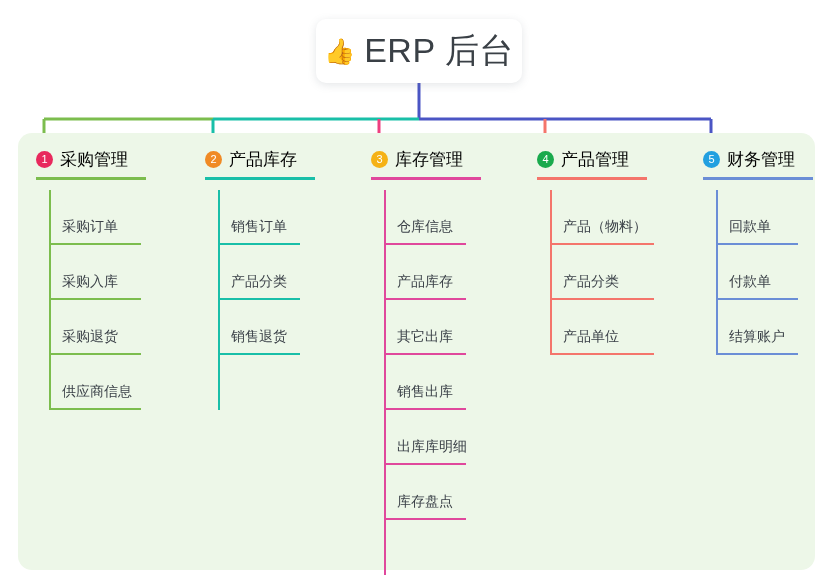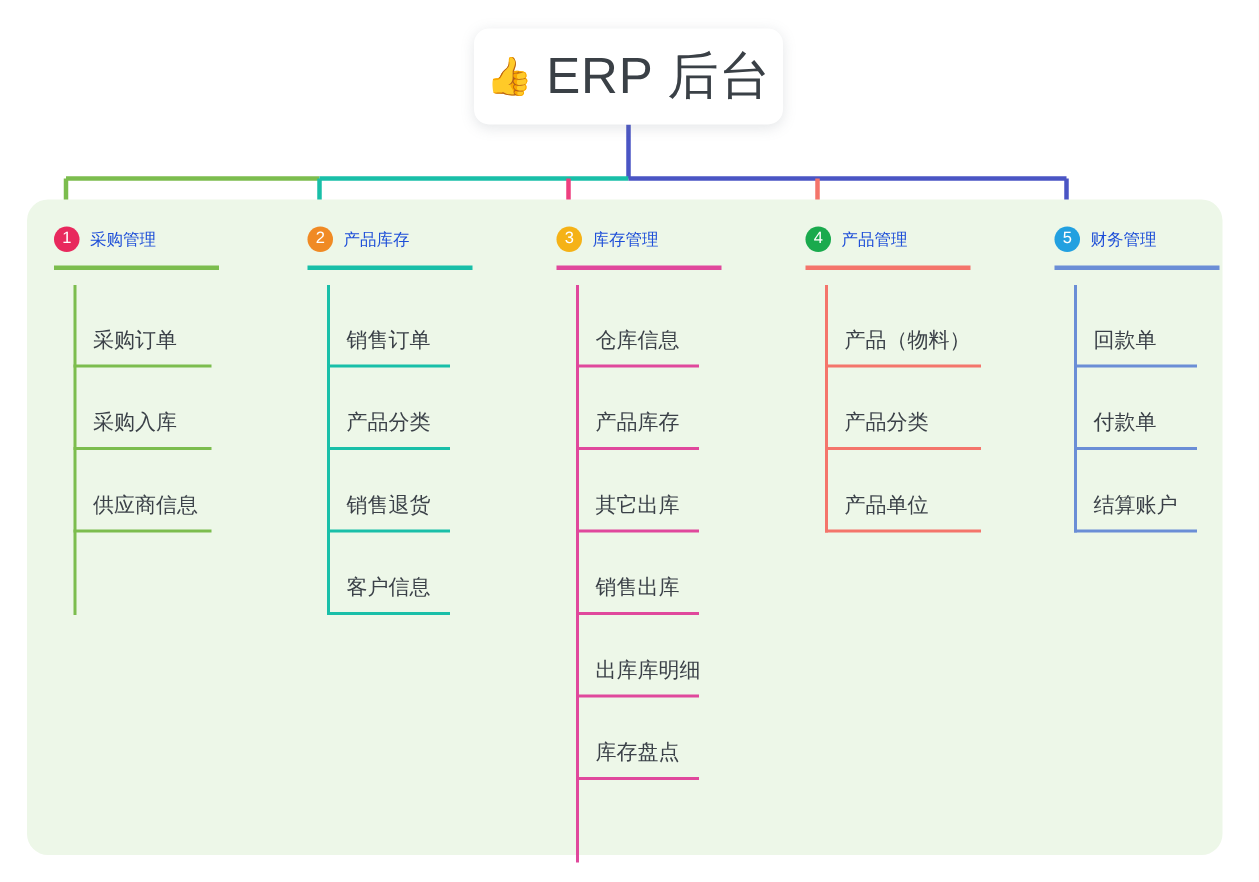--- a/index.html
+++ b/index.html
@@ -81,22 +81,22 @@
     height: 17px;
     border-radius: 50%;
     color: #ffffff;
     font-size: 11px;
     line-height: 17px;
     text-align: center;
     flex: 0 0 auto;
     font-family: "Liberation Sans", sans-serif;
   }
   .col-title {
-    font-size: 11px;
-    color: #1d4ed8;
+    font-size: 17px;
+    color: #000000;
     white-space: nowrap;
     text-align: right;
   }
   .head-rule {
     position: absolute;
     left: 0;
     bottom: -2px;
     height: 3px;
   }
 
@@ -164,20 +164,24 @@
         <span class="spine" style="background: rgb(124, 189, 78); height: 220px;"></span>
         <div class="leaf">
           <span class="leaf-label">采购订单</span>
           <span class="leaf-rule" style="width: 92px; background: rgb(124, 189, 78);"></span>
         </div>
         <div class="leaf">
           <span class="leaf-label">采购入库</span>
           <span class="leaf-rule" style="width: 92px; background: rgb(124, 189, 78);"></span>
         </div>
         <div class="leaf">
+          <span class="leaf-label">采购退货</span>
+          <span class="leaf-rule" style="width: 92px; background: rgb(124, 189, 78);"></span>
+        </div>
+        <div class="leaf">
           <span class="leaf-label">供应商信息</span>
           <span class="leaf-rule" style="width: 92px; background: rgb(124, 189, 78);"></span>
         </div>
       </div>
     </div>
     <div class="column" style="left: 205px;">
       <div class="col-head">
         <span class="badge" style="background: rgb(240, 138, 36);">2</span>
         <span class="col-title">产品库存</span>
         <span class="head-rule" style="width: 110px; background: rgb(25, 191, 168);"></span>
@@ -189,24 +193,20 @@
           <span class="leaf-rule" style="width: 82px; background: rgb(25, 191, 168);"></span>
         </div>
         <div class="leaf">
           <span class="leaf-label">产品分类</span>
           <span class="leaf-rule" style="width: 82px; background: rgb(25, 191, 168);"></span>
         </div>
         <div class="leaf">
           <span class="leaf-label">销售退货</span>
           <span class="leaf-rule" style="width: 82px; background: rgb(25, 191, 168);"></span>
         </div>
-        <div class="leaf">
-          <span class="leaf-label">客户信息</span>
-          <span class="leaf-rule" style="width: 82px; background: rgb(25, 191, 168);"></span>
-        </div>
       </div>
     </div>
     <div class="column" style="left: 371px;">
       <div class="col-head">
         <span class="badge" style="background: rgb(245, 178, 22);">3</span>
         <span class="col-title">库存管理</span>
         <span class="head-rule" style="width: 110px; background: rgb(224, 72, 156);"></span>
       </div>
       <div class="leaves">
         <span class="spine" style="background: rgb(224, 72, 156); height: 385px;"></span>

